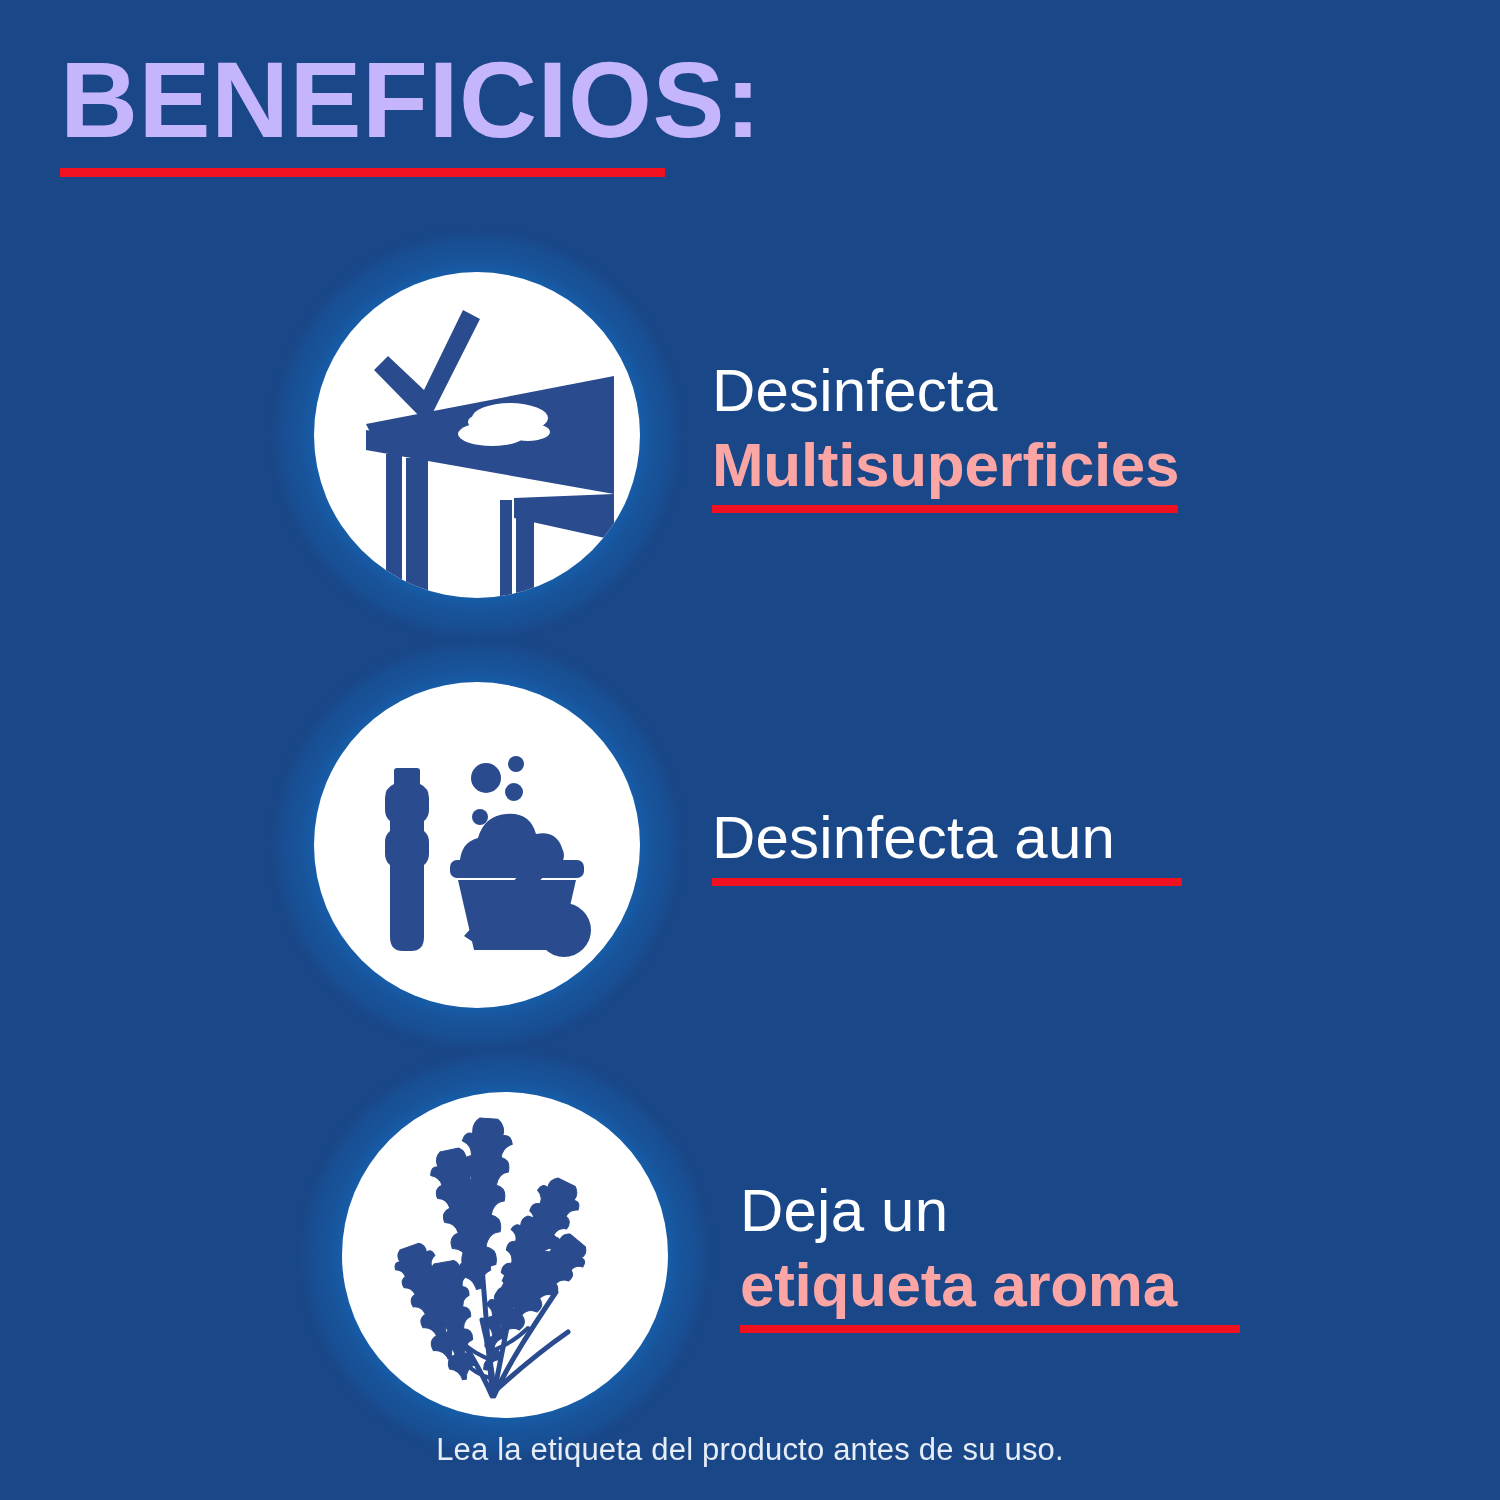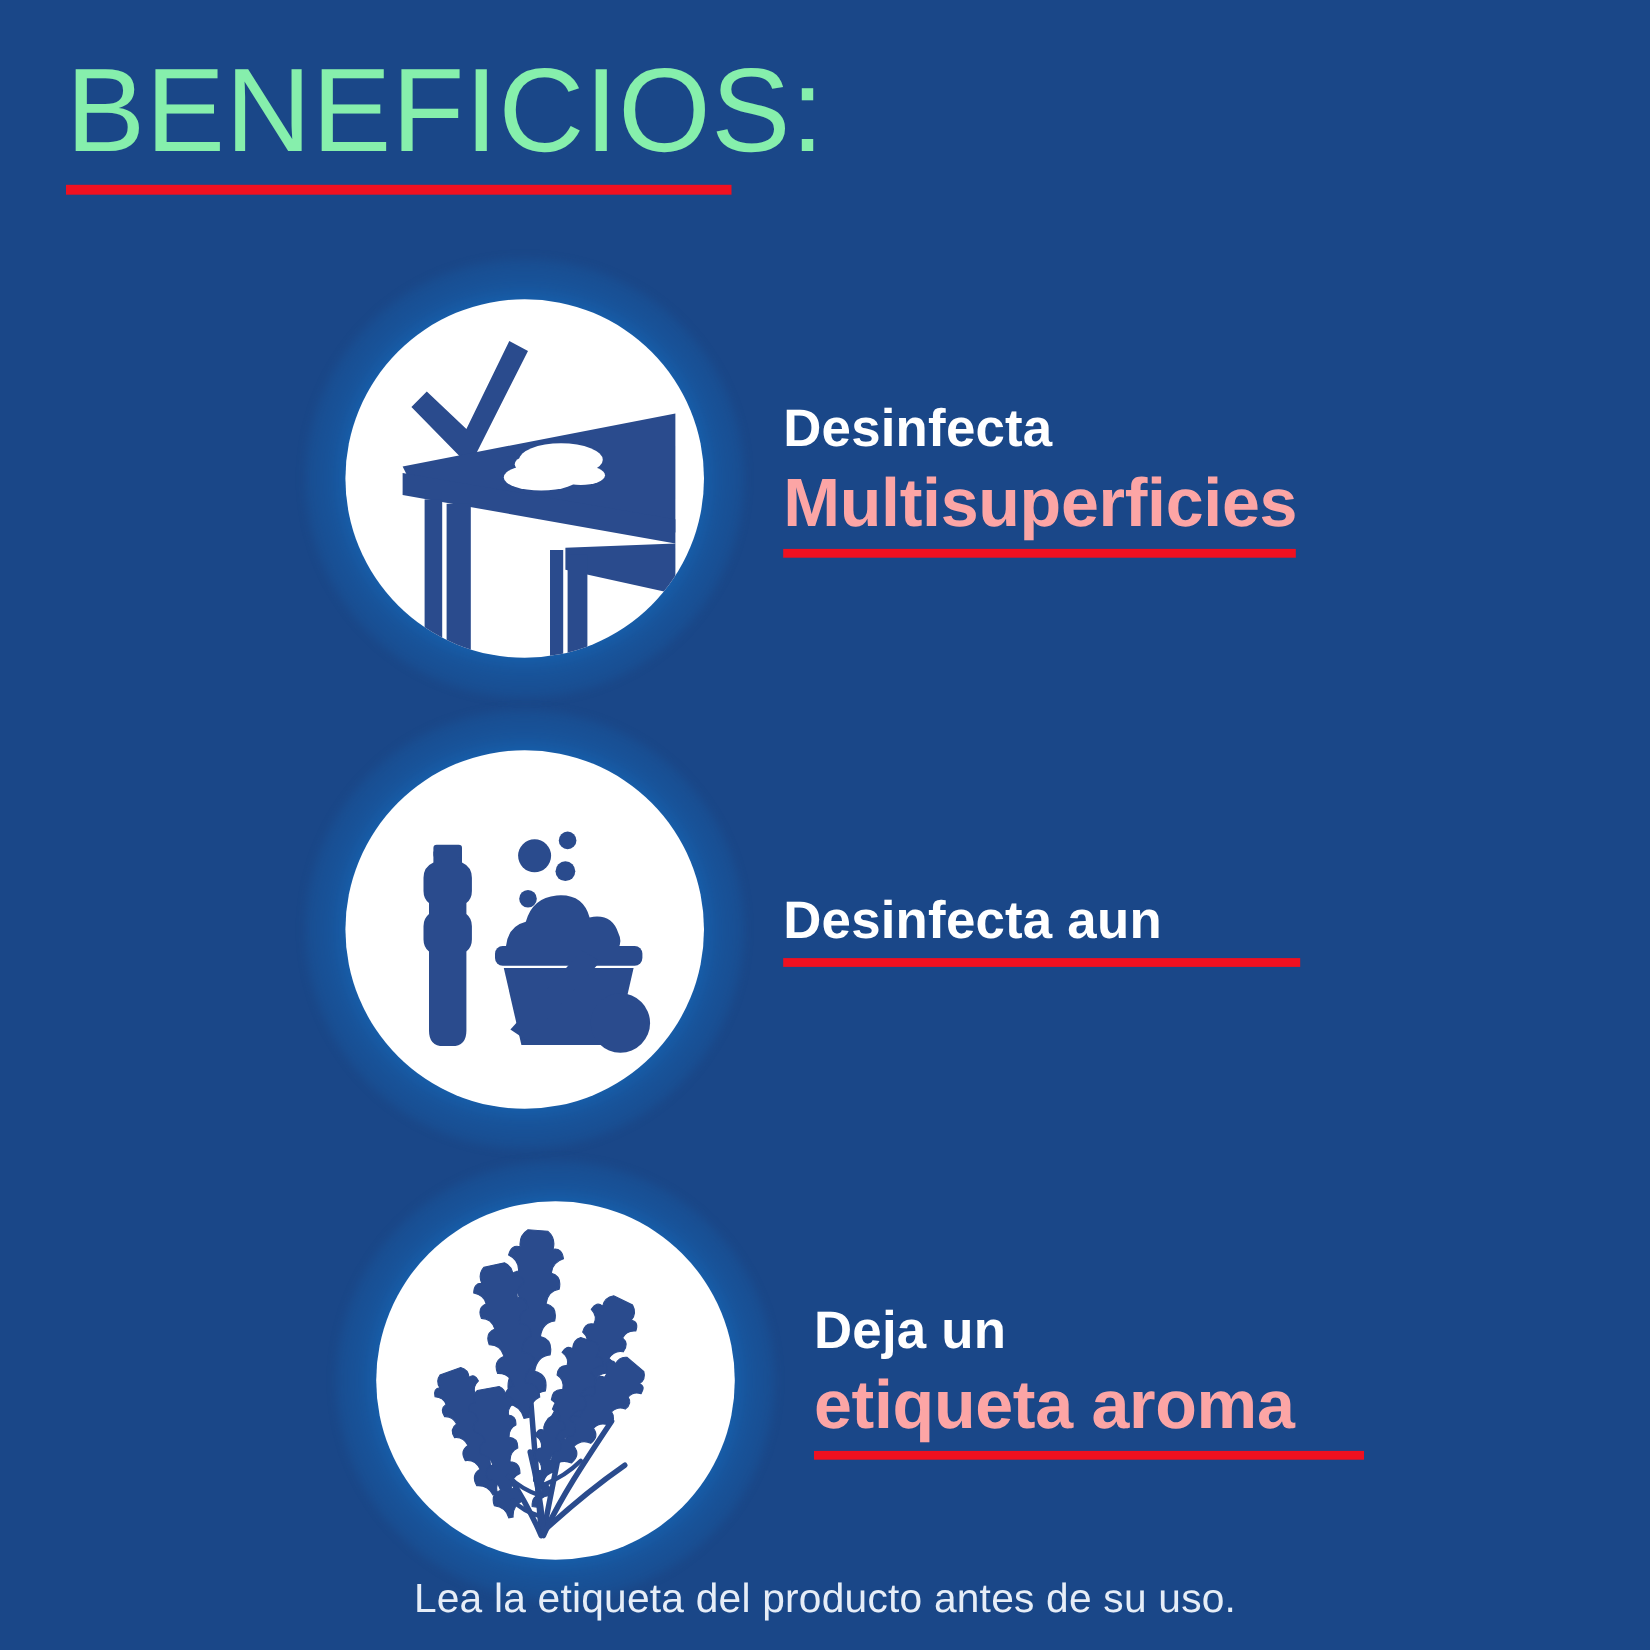--- a/index.html
+++ b/index.html
@@ -26,22 +26,22 @@
   
   .title-block {
     position: absolute;
     left: 60px;
     top: 46px;
     width: 900px;
   }
   .title-text {
     font-size: 108px;
     line-height: 1.0;
-    font-weight: 400;
-    color: #86efac;
+    font-weight: 700;
+    color: #c4b5fd;
     letter-spacing: 0.5px;
     white-space: nowrap;
   }
   .title-rule {
     margin-top: 14px;
     width: 605px;
     height: 9px;
     background: #F01020;
   }
 
@@ -104,22 +104,22 @@
     position: absolute;
     left: 712px;
     top: 0;
     width: 700px;
     height: 420px;
     display: flex;
     flex-direction: column;
     justify-content: center;
   }
   .line-top {
-    font-size: 48px;
-    font-weight: 700;
+    font-size: 60px;
+    font-weight: 400;
     color: #FFFFFF;
     line-height: 1.12;
     letter-spacing: 0.2px;
     white-space: nowrap;
   }
   .line-main {
     font-size: 62px;
     font-weight: 700;
     color: #fca5a5;
     line-height: 1.12;
@@ -136,21 +136,21 @@
   .rule-w2 { width: 470px; }
   .rule-w3 { width: 500px; }
 
   
   .footer {
     position: absolute;
     left: 0;
     top: 1432px;
     width: 1500px;
     text-align: center;
-    font-size: 37px;
+    font-size: 31px;
     font-weight: 400;
     color: #E6EDF7;
     letter-spacing: 0.2px;
   }
 </style>
 </head>
 <body>
 
 <div id="page">
 

